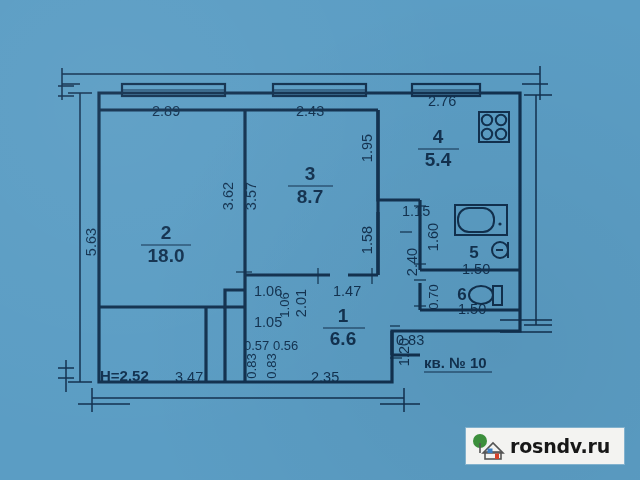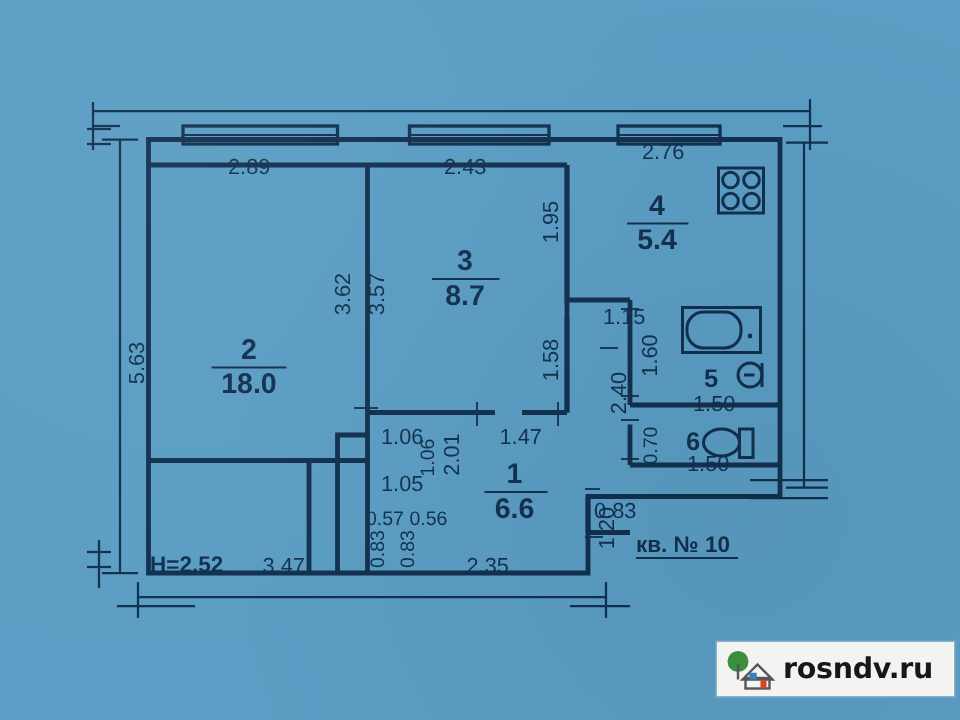--- a/index.html
+++ b/index.html
@@ -11,21 +11,20 @@
   }
   #stage{position:absolute;left:0;top:0;width:640px;height:480px;}
   svg{display:block;position:absolute;left:0;top:0;}
   .wm{
     position:absolute;
     left:466px;top:428px;
     width:158px;height:36px;
     background:#f3f3f1;
     display:flex;align-items:center;
     box-shadow:0 0 0 1px rgba(255,255,255,.25);
-    margin-left:12px;
   }
   .wm .logo{width:34px;height:30px;margin-left:5px;flex:0 0 auto;position:relative;}
   .wm .txt{
     font-family:"DejaVu Sans", sans-serif;
     font-weight:bold;font-size:19px;color:#171717;
     margin-left:5px;letter-spacing:-.2px;
   }
   .noise{
     position:absolute;inset:0;pointer-events:none;
     background:

